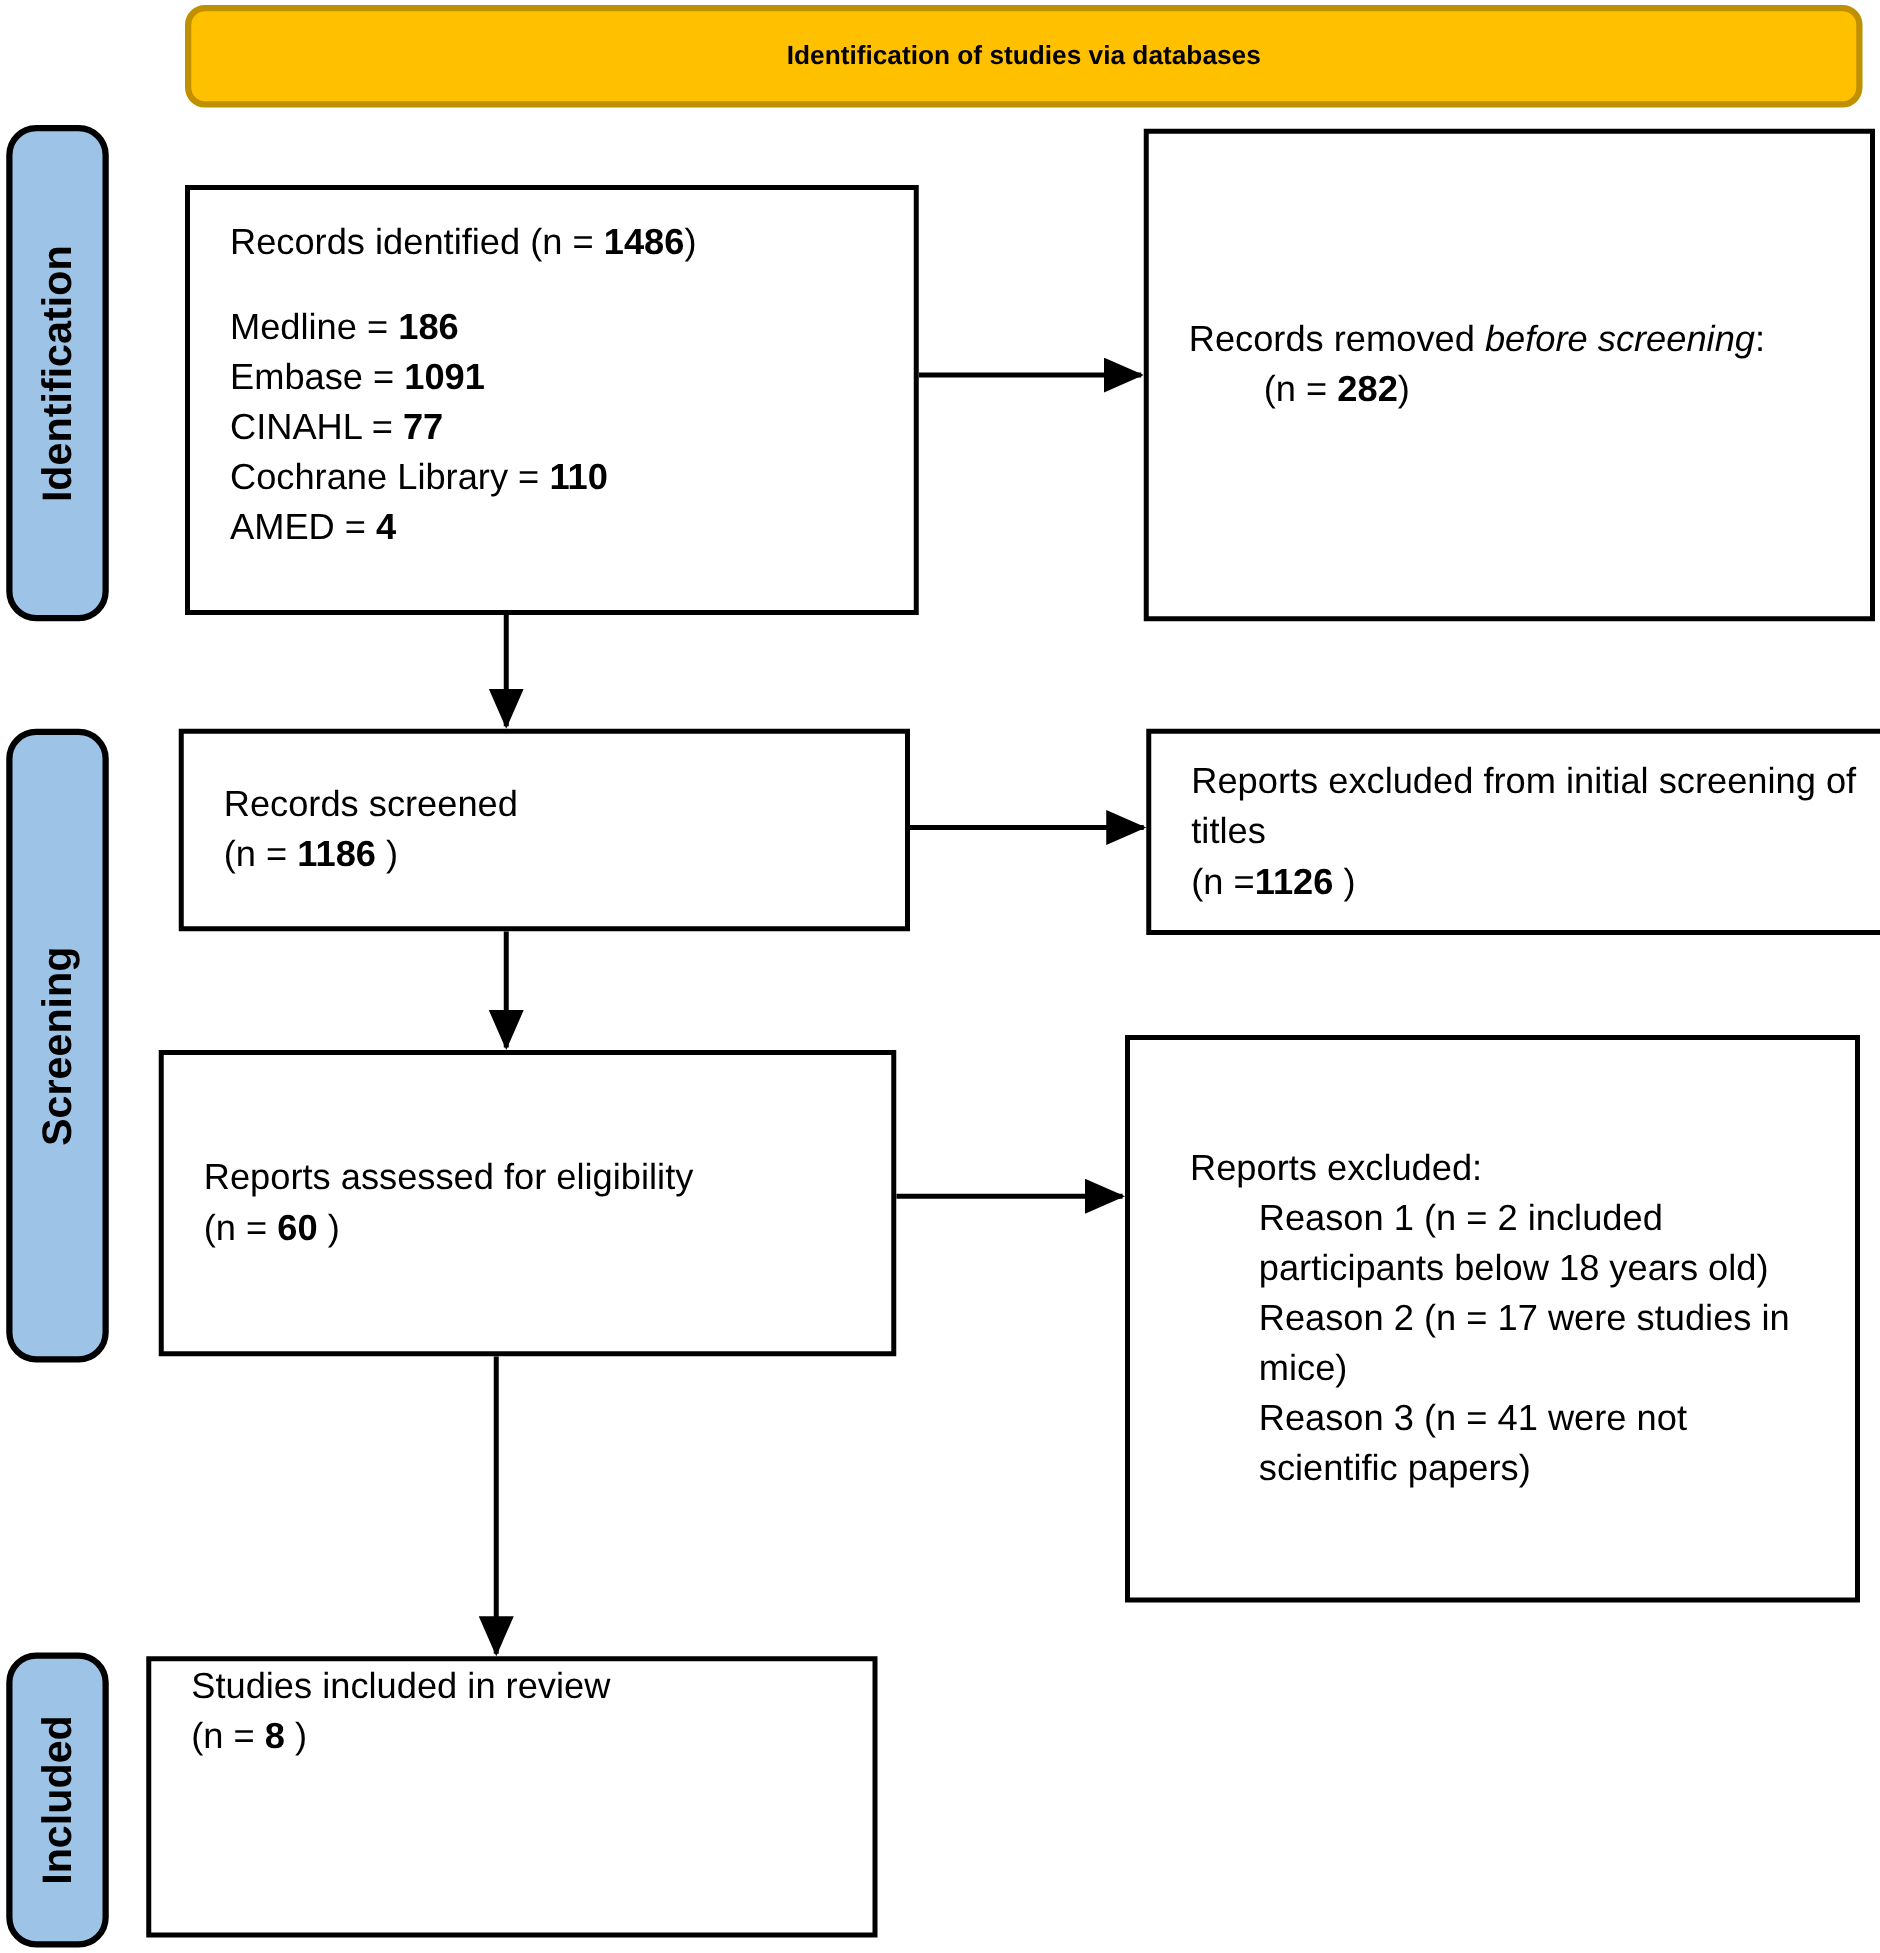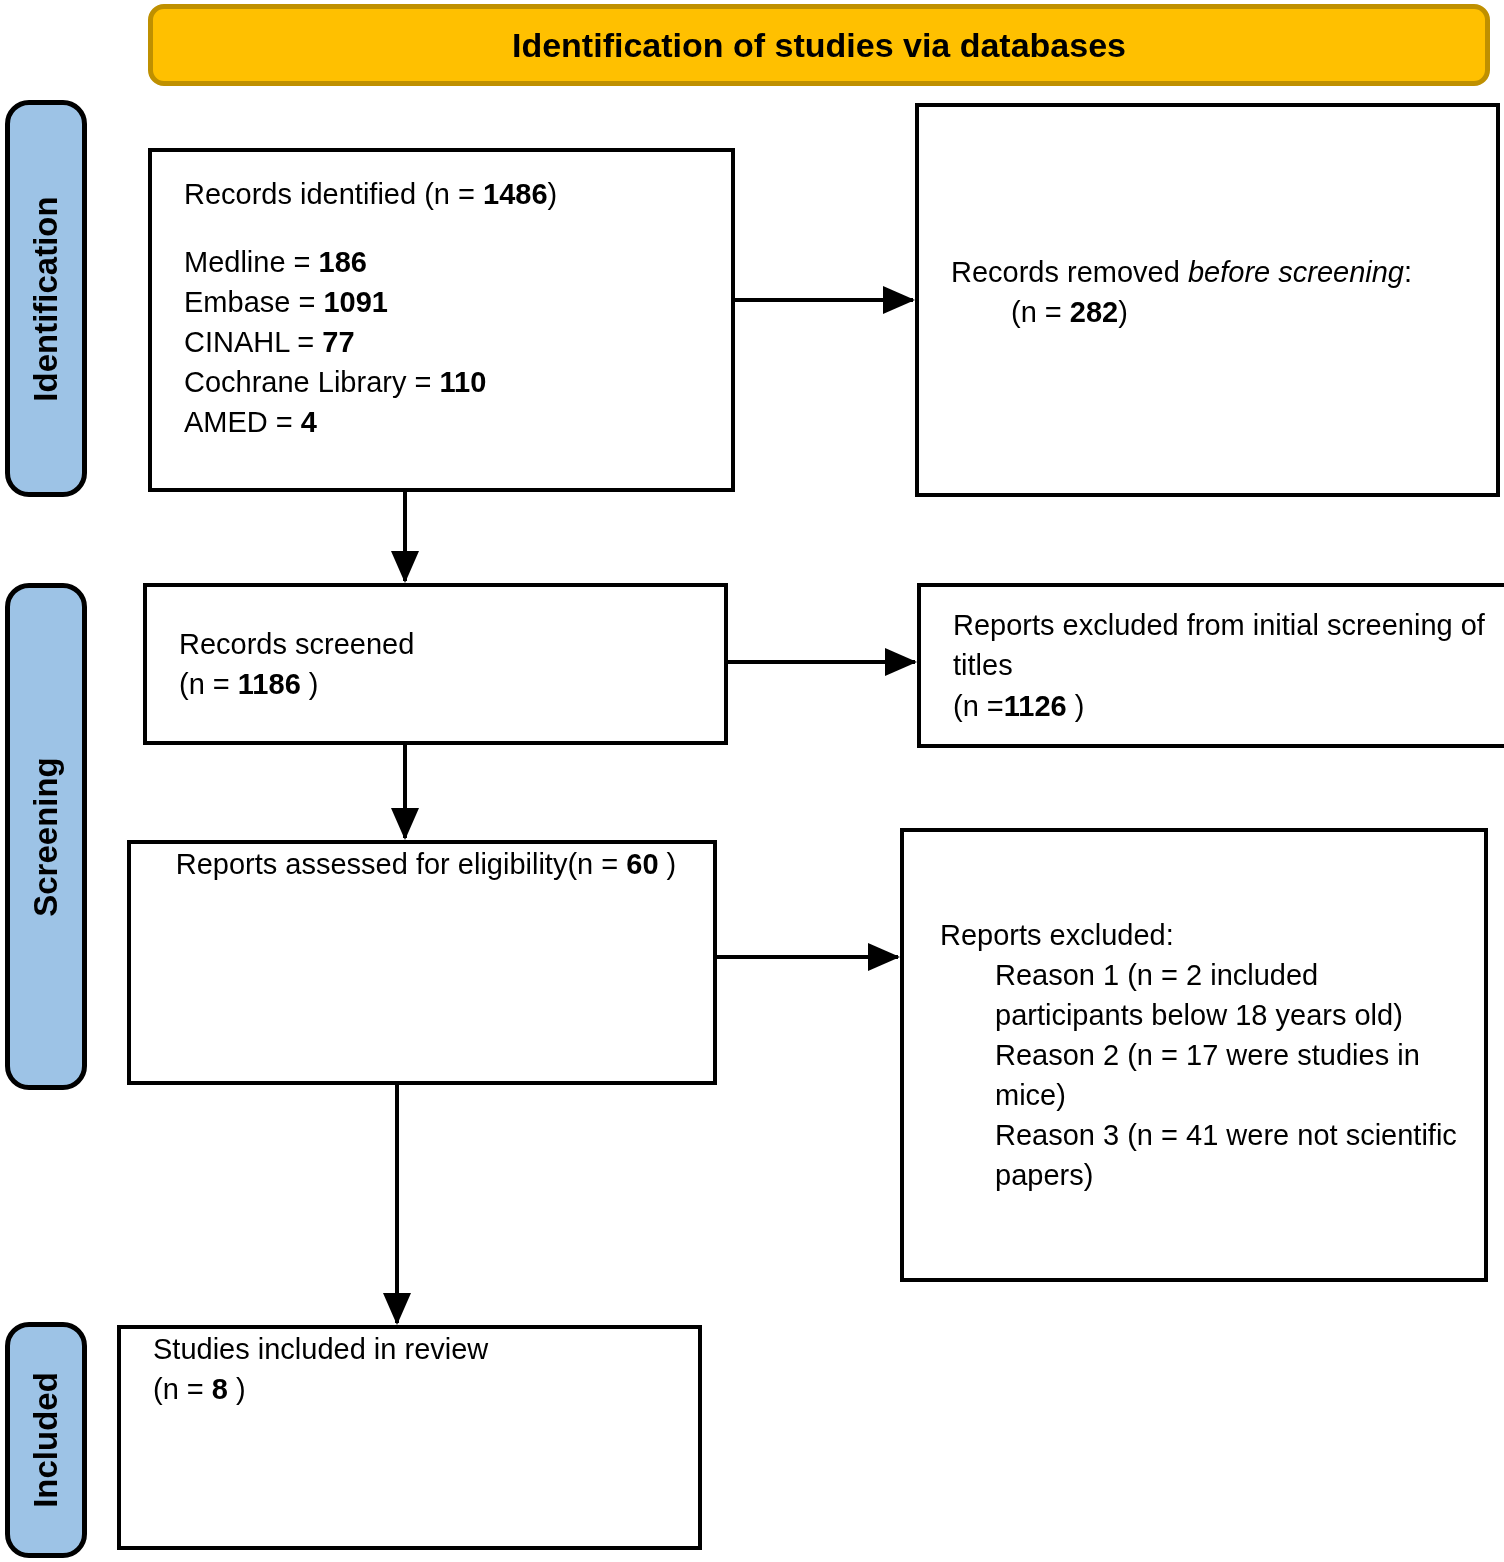--- a/index.html
+++ b/index.html
@@ -14,21 +14,21 @@
   }
   .banner {
     position: absolute;
     left: 148px; top: 4px;
     width: 1342px; height: 82px;
     background: #FFC000;
     border: 5px solid #BF9000;
     border-radius: 16px;
     box-sizing: border-box;
     display: flex; align-items: center; justify-content: center;
-    font-size: 34px; font-weight: bold;
+    font-size: 21px; font-weight: bold;
   }
   .stage {
     position: absolute;
     left: 5px;
     width: 82px;
     background: #9DC3E6;
     border: 5px solid #000000;
     border-radius: 24px;
     box-sizing: border-box;
     display: flex; align-items: center; justify-content: center;
@@ -49,22 +49,22 @@
     box-sizing: border-box;
     font-size: 29px;
     line-height: 1.38;
   }
   .box p { margin: 0; }
   .b-records-identified { left: 148px; top: 148px; width: 587px; height: 344px; padding: 22px 24px 16px 32px; }
   .b-records-identified .sources { margin-top: 28px; }
   .b-records-removed { left: 915px; top: 103px; width: 585px; height: 394px; display: flex; flex-direction: column; justify-content: center; padding: 0 24px 16px 32px; }
   .b-records-screened { left: 143px; top: 583px; width: 585px; height: 162px; display: flex; flex-direction: column; justify-content: center; padding: 0 24px 0 32px; }
   .b-reports-excluded-titles { left: 917px; top: 583px; width: 625px; height: 165px; display: flex; flex-direction: column; justify-content: center; padding: 0 24px 0 32px; }
-  .b-reports-assessed { left: 127px; top: 840px; width: 590px; height: 245px; display: flex; flex-direction: row; justify-content: center; padding: 0 24px 0 32px; }
-  .b-reports-excluded-reasons { left: 900px; top: 828px; width: 588px; height: 454px; display: flex; flex-direction: column; justify-content: center; padding: 0 20px 0 36px; }
+  .b-reports-assessed { left: 127px; top: 840px; width: 590px; height: 245px; display: flex; flex-direction: column; justify-content: center; padding: 0 24px 0 32px; }
+  .b-reports-excluded-reasons { left: 900px; top: 828px; width: 588px; height: 454px; display: flex; flex-direction: column; justify-content: center; padding: 0 20px 0 48px; }
   .b-reports-excluded-reasons .reason { padding-left: 55px; }
   .b-studies-included { left: 117px; top: 1325px; width: 585px; height: 225px; display: flex; flex-direction: column; justify-content: flex-start; padding: 0 24px 0 32px; }
   .indent { padding-left: 60px; }
   .bold { font-weight: bold; }
   .italic { font-style: italic; }
   .arrows {
     position: absolute;
     left: 0; top: 0;
     width: 1504px; height: 1562px;
     pointer-events: none;

